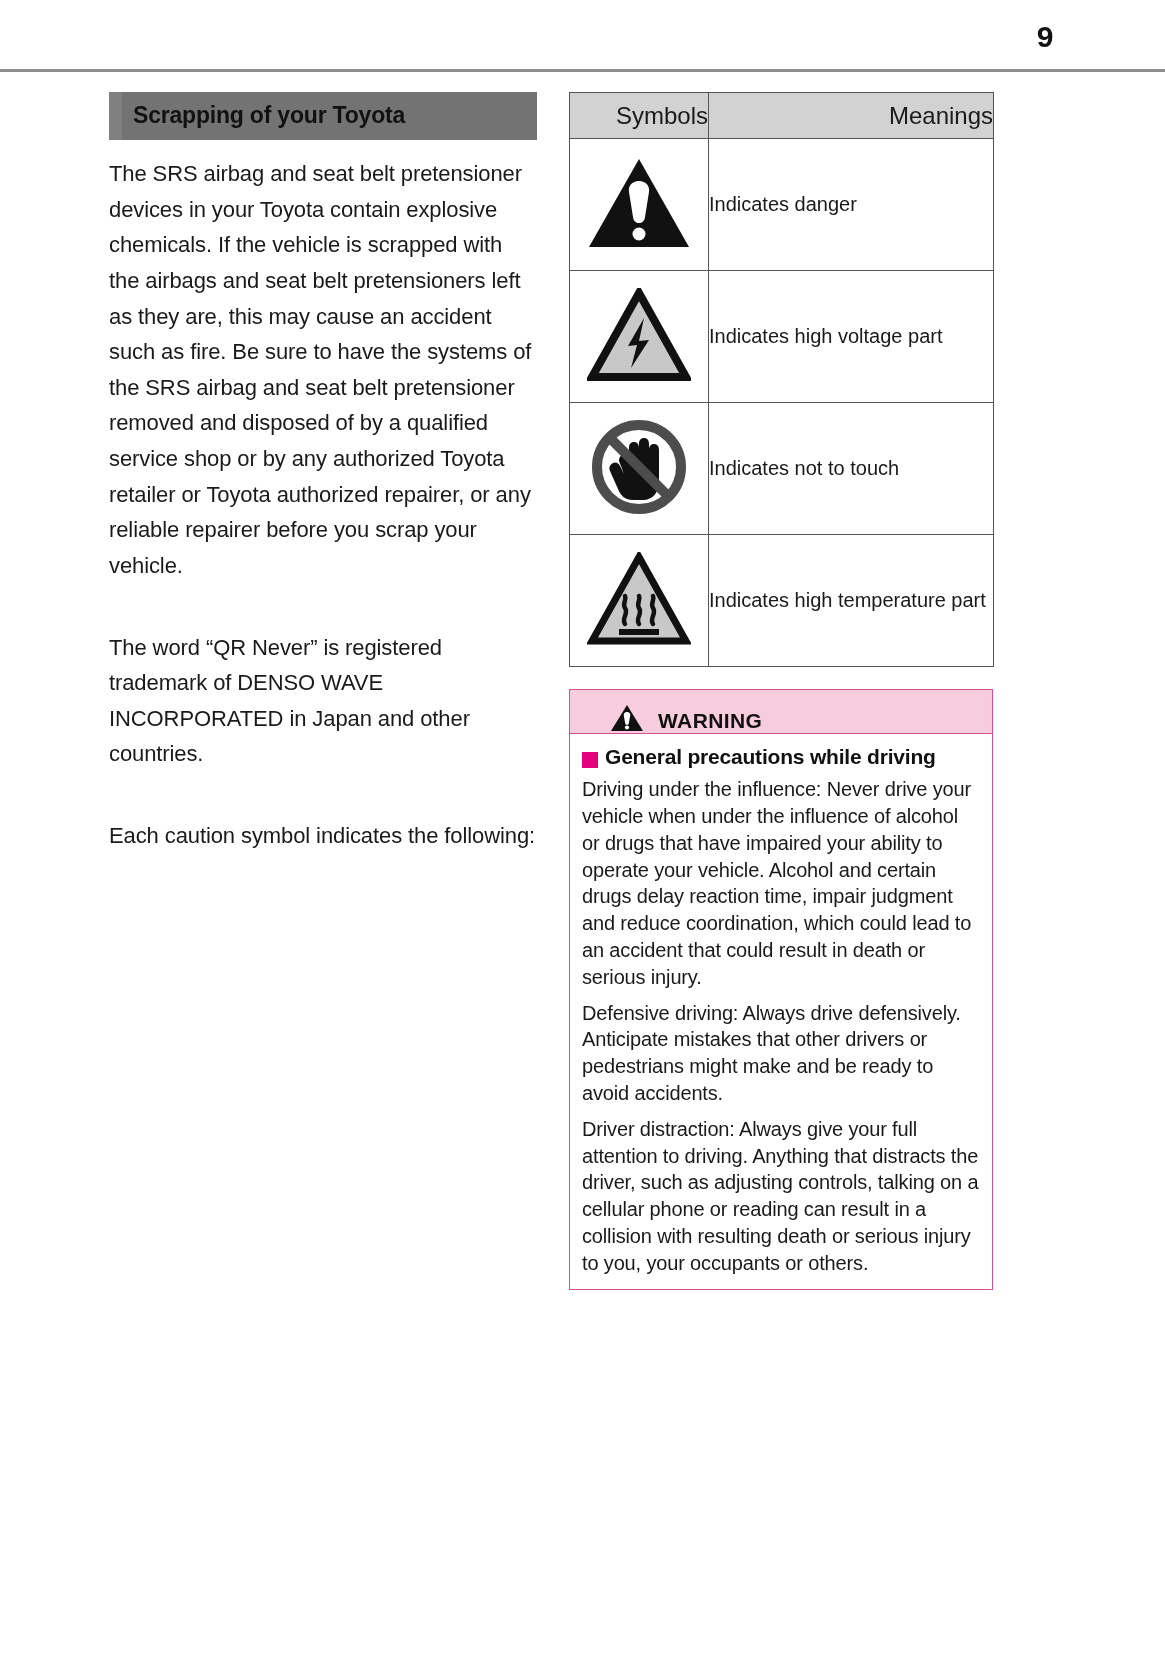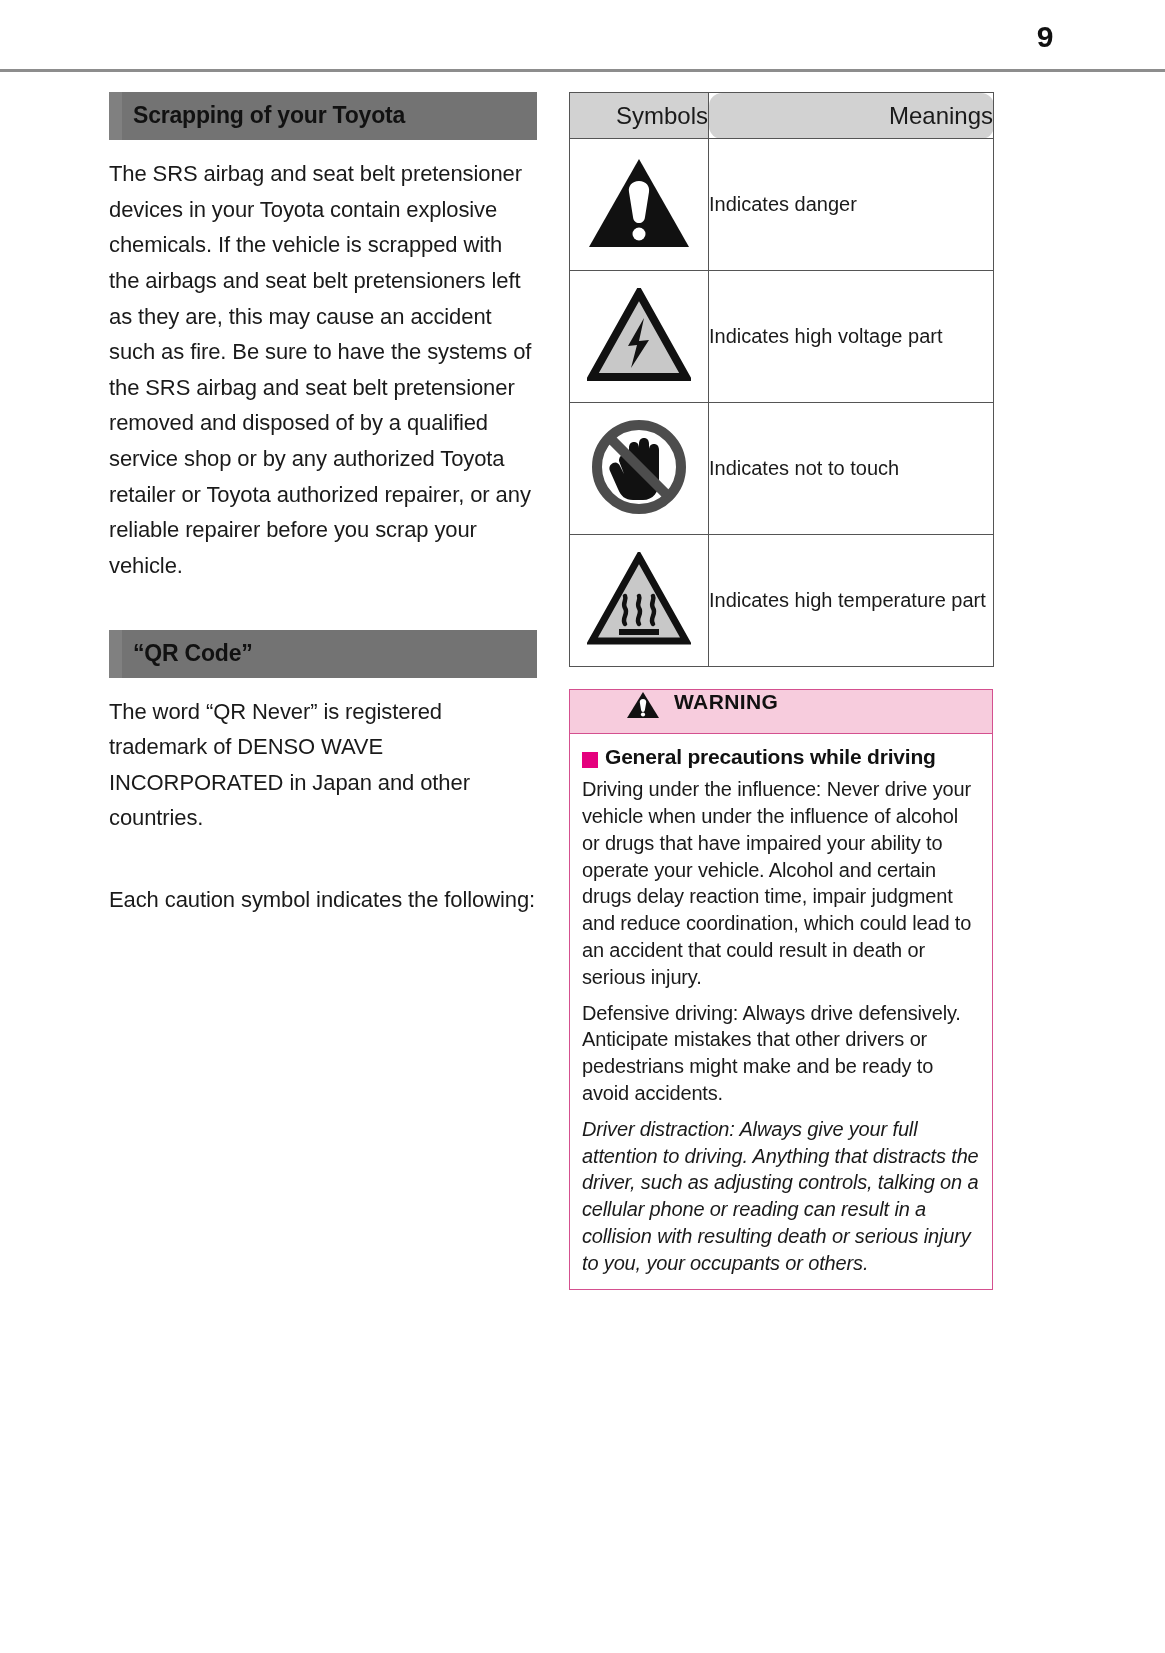--- a/index.html
+++ b/index.html
@@ -111,21 +111,21 @@
   }
   .sym-table th {
     background: #d2d2d2;
     font-size: 24px;
     font-weight: normal;
     color: #1a1a1a;
     height: 45px;
     text-align: right;
   }
   .th-sym { width: 138px; }
-  .th-mean { width: 284px; border-radius: 13px; }
+  .th-mean { width: 284px; }
   .cell-sym {
     text-align: center;
     vertical-align: middle;
     height: 131px;
   }
   .cell-mean {
     vertical-align: middle;
     font-size: 20px;
     line-height: 1.42;
     padding: 4px 8px 4px 12px;
@@ -142,22 +142,22 @@
     box-sizing: border-box;
     width: 424px;
     background: #ffffff;
     margin-top: 22px;
   }
   .warn-head {
     background: #f7ccdd;
     border-bottom: 1px solid #d4508f;
     height: 43px;
     display: flex;
-    align-items: flex-start;
-    padding-left: 56px;
+    align-items: flex-end;
+    padding-left: 40px;
   }
   .warn-head-icon {
     line-height: 0;
     margin-right: 14px;
   }
   .warn-head-text {
     font-size: 21px;
     font-weight: bold;
     letter-spacing: 0.4px;
     color: #111;
@@ -185,44 +185,41 @@
     color: #111;
     letter-spacing: -0.2px;
   }
   .warn-p {
     font-size: 20px;
     line-height: 1.34;
     color: #1a1a1a;
     margin: 0 0 9px 0;
     letter-spacing: -0.15px;
   }
-  .warn-p:last-child { margin-bottom: 0; font-style: italic; }
+  .warn-p:last-child { margin-bottom: 0; }
 </style>
 </head>
 <body>
 
 <div class="page-header">
   <div class="page-number">9</div>
   <div class="header-rule"></div>
 </div>
 
 <div class="columns">
 
   <div class="col-left">
 
     <div class="sec-heading">
       <span class="sec-heading-text">Scrapping of your Toyota</span>
     </div>
     <p class="body-p">The SRS airbag and seat belt pretensioner devices in your Toyota contain explosive chemicals. If the vehicle is scrapped with the airbags and seat belt pretensioners left as they are, this may cause an accident such as fire. Be sure to have the systems of the SRS airbag and seat belt pretensioner removed and disposed of by a qualified service shop or by any authorized Toyota retailer or Toyota authorized repairer, or any reliable repairer before you scrap your vehicle.</p>
 
     <div class="gap-lg"></div>
 
-    <div class="sec-heading">
-      <span class="sec-heading-text">“QR Code”</span>
-    </div>
     <p class="body-p">The word “QR Never” is registered trademark of DENSO WAVE INCORPORATED in Japan and other countries.</p>
 
     <div class="gap-lg"></div>
 
     <p class="body-p">Each caution symbol indicates the following:</p>
   </div>
 
   <div class="col-right">
 
     <table class="sym-table">

